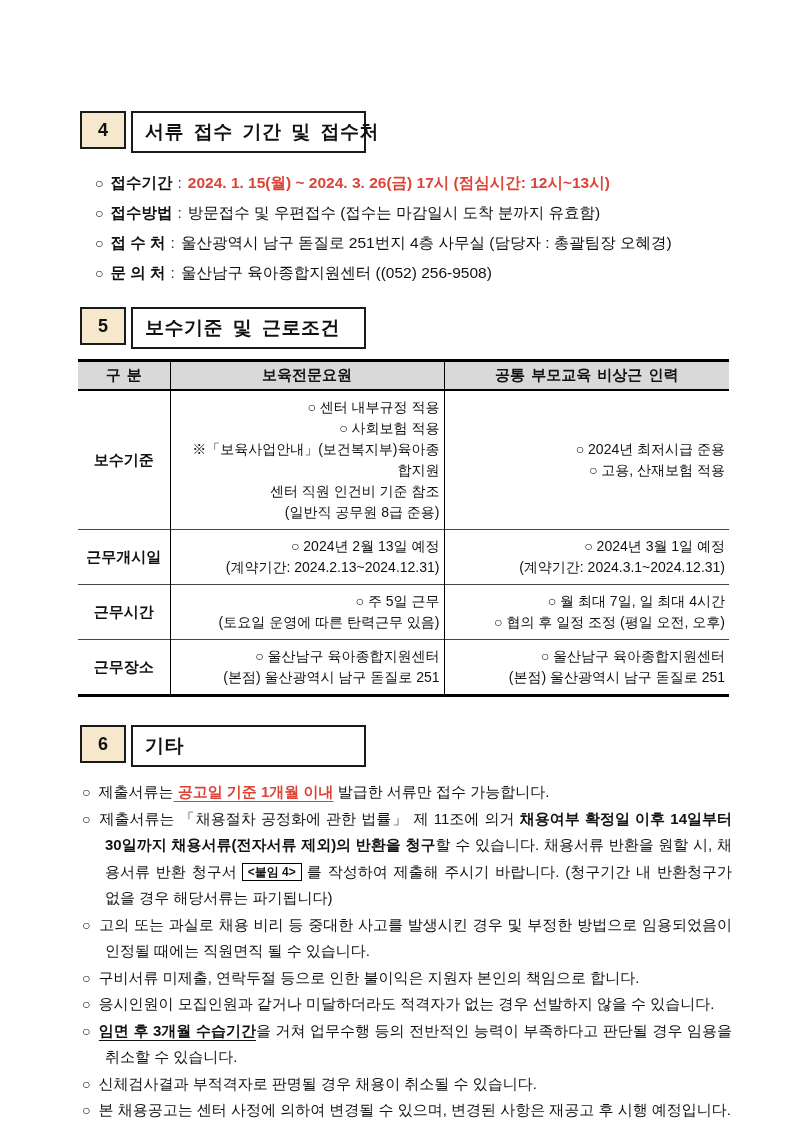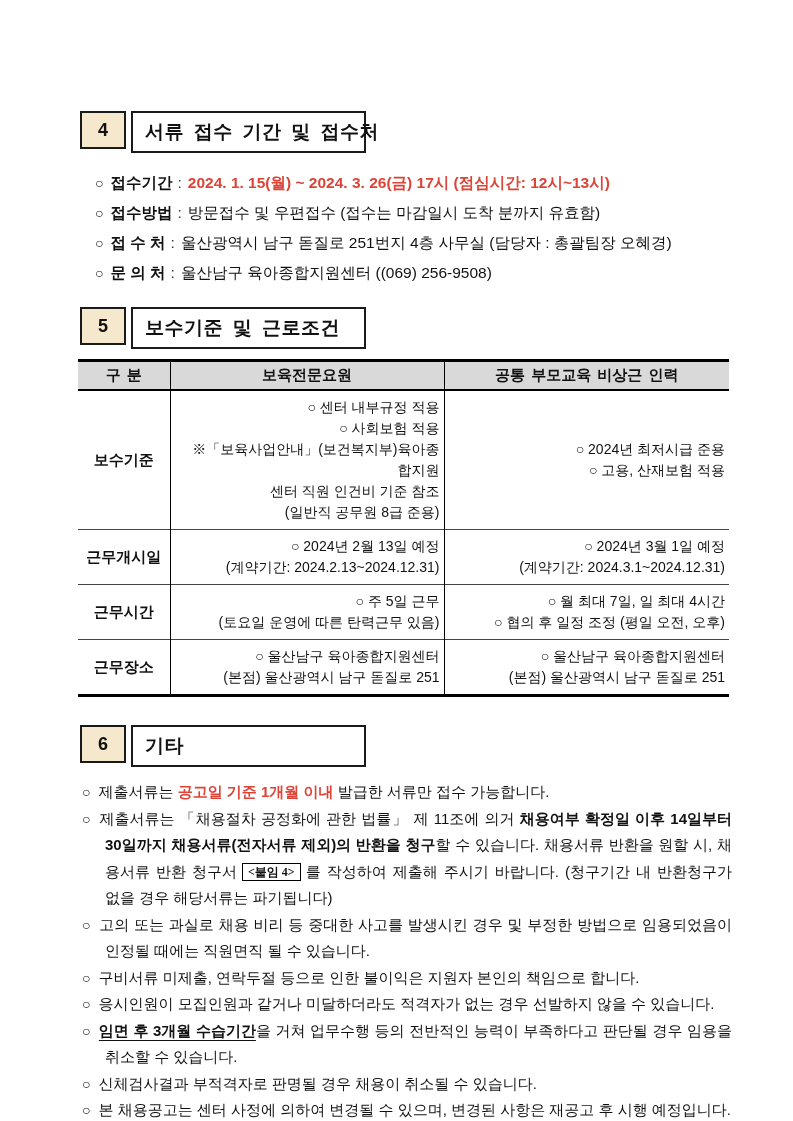--- a/index.html
+++ b/index.html
@@ -86,33 +86,32 @@
     font-size: 15px;
     line-height: 26.5px;
     text-align: justify;
     padding-left: 23px;
     text-indent: -23px;
     color: #111;
   }
   .para .pb { margin-right: 8px; font-size: 14px; }
   .para .b  { font-weight: 700; }
   .para .bu { font-weight: 700; text-decoration: underline; text-underline-offset: 4px; margin-top: 12px; }
-  .para .ru { color: #dc4437; font-weight: 700; text-underline-offset: 4px; }
+  .para .ru { color: #dc4437; font-weight: 700; text-decoration: underline; text-underline-offset: 4px; }
   .para .att {
     display: inline-block;
     border: 1.6px solid #000;
     font-weight: 700;
     font-size: 12px;
     line-height: 16px;
     padding: 0 5px;
     margin: 0 5px;
     text-indent: 0;
     vertical-align: 1px;
     white-space: nowrap;
-    font-family: Liberation Serif, serif;
   }
 
   .gap-s5 { height: 19px; }
   .gap-s6 { height: 28px; }
   .gap-top { height: 111px; }
 </style>
 </head>
 <body>
 
 <div class="page">
@@ -132,21 +131,21 @@
       <div class="info-row">
         <span class="bullet">○</span><span class="info-label">접수기간</span><span class="info-sep">:</span><span class="red">2024. 1. 15(월) ~ 2024. 3. 26(금) 17시 (점심시간: 12시~13시)</span>
       </div>
       <div class="info-row">
         <span class="bullet">○</span><span class="info-label">접수방법</span><span class="info-sep">:</span><span>방문접수 및 우편접수 (접수는 마감일시 도착 분까지 유효함)</span>
       </div>
       <div class="info-row">
         <span class="bullet">○</span><span class="info-label">접 수 처</span><span class="info-sep">:</span><span>울산광역시 남구 돋질로 251번지 4층 사무실 (담당자 : 총괄팀장 오혜경)</span>
       </div>
       <div class="info-row">
-        <span class="bullet">○</span><span class="info-label">문 의 처</span><span class="info-sep">:</span><span>울산남구 육아종합지원센터 ((069) 256-9508)</span>
+        <span class="bullet">○</span><span class="info-label">문 의 처</span><span class="info-sep">:</span><span>울산남구 육아종합지원센터 ((052) 256-9508)</span>
       </div>
     </div>
   </div>
 
   <div class="gap-s5"></div>
 
   <div>
     <div class="sec-header">
       <div class="num-box">
         <span>5</span>

